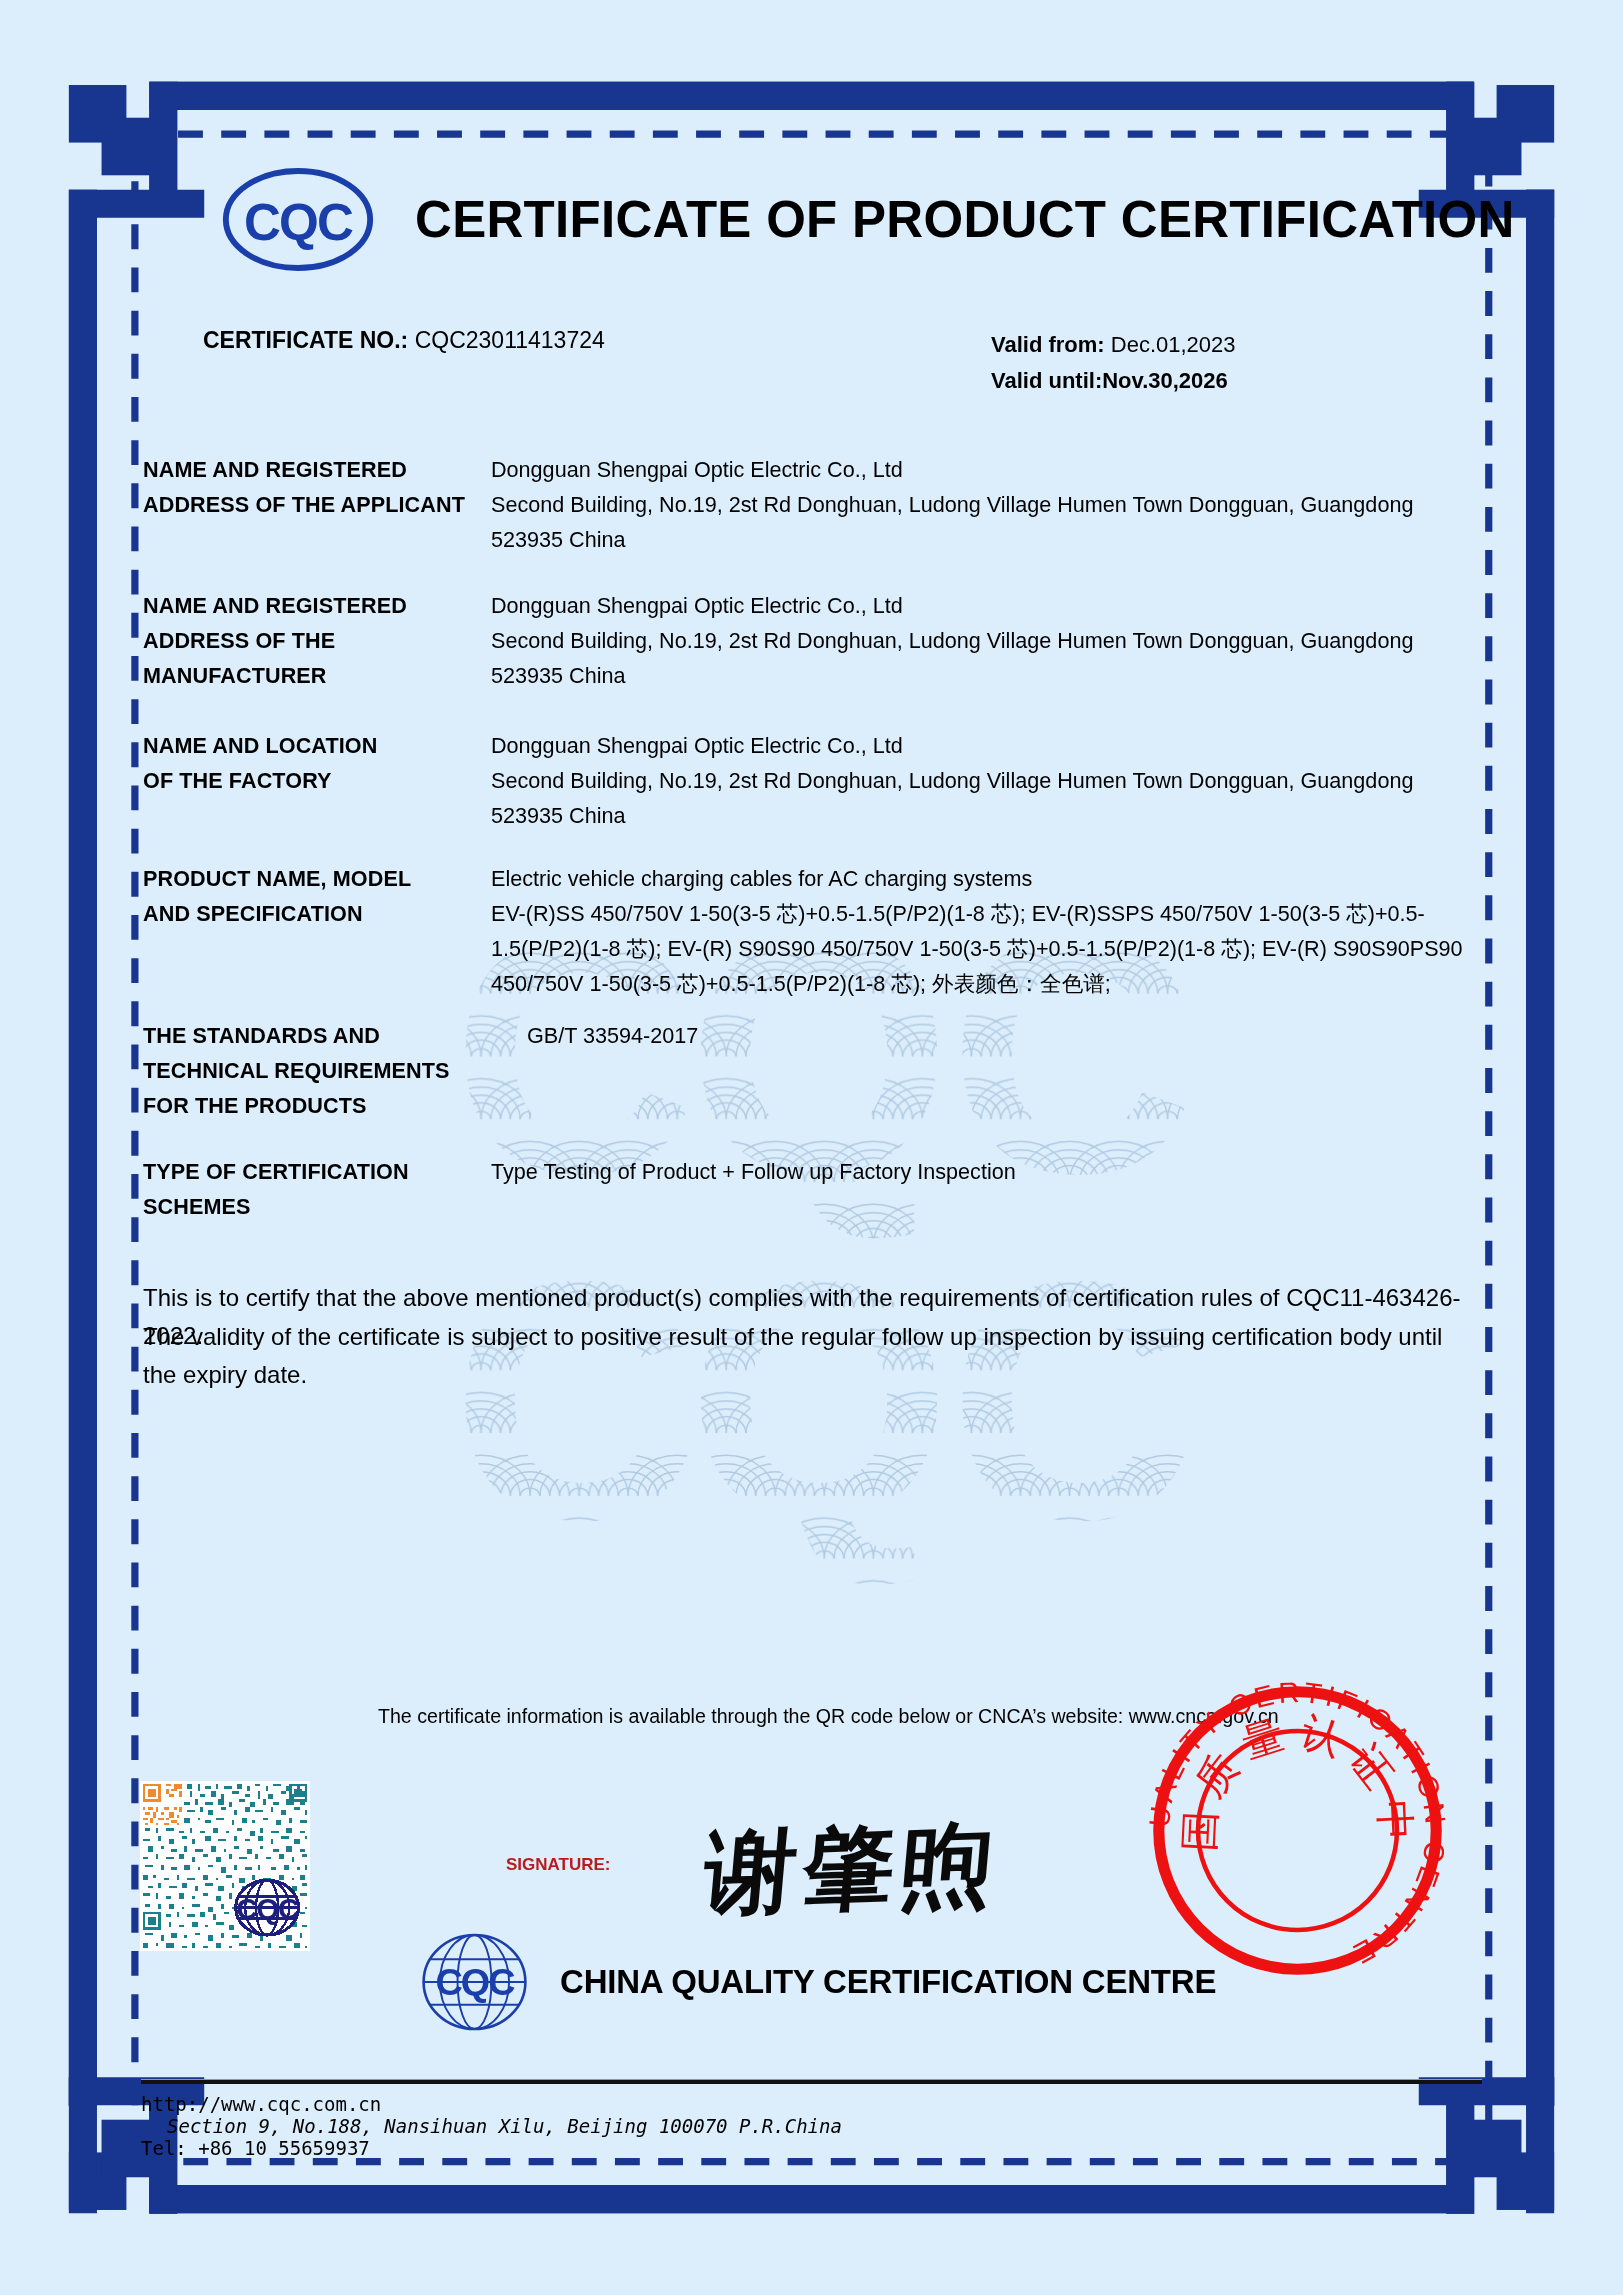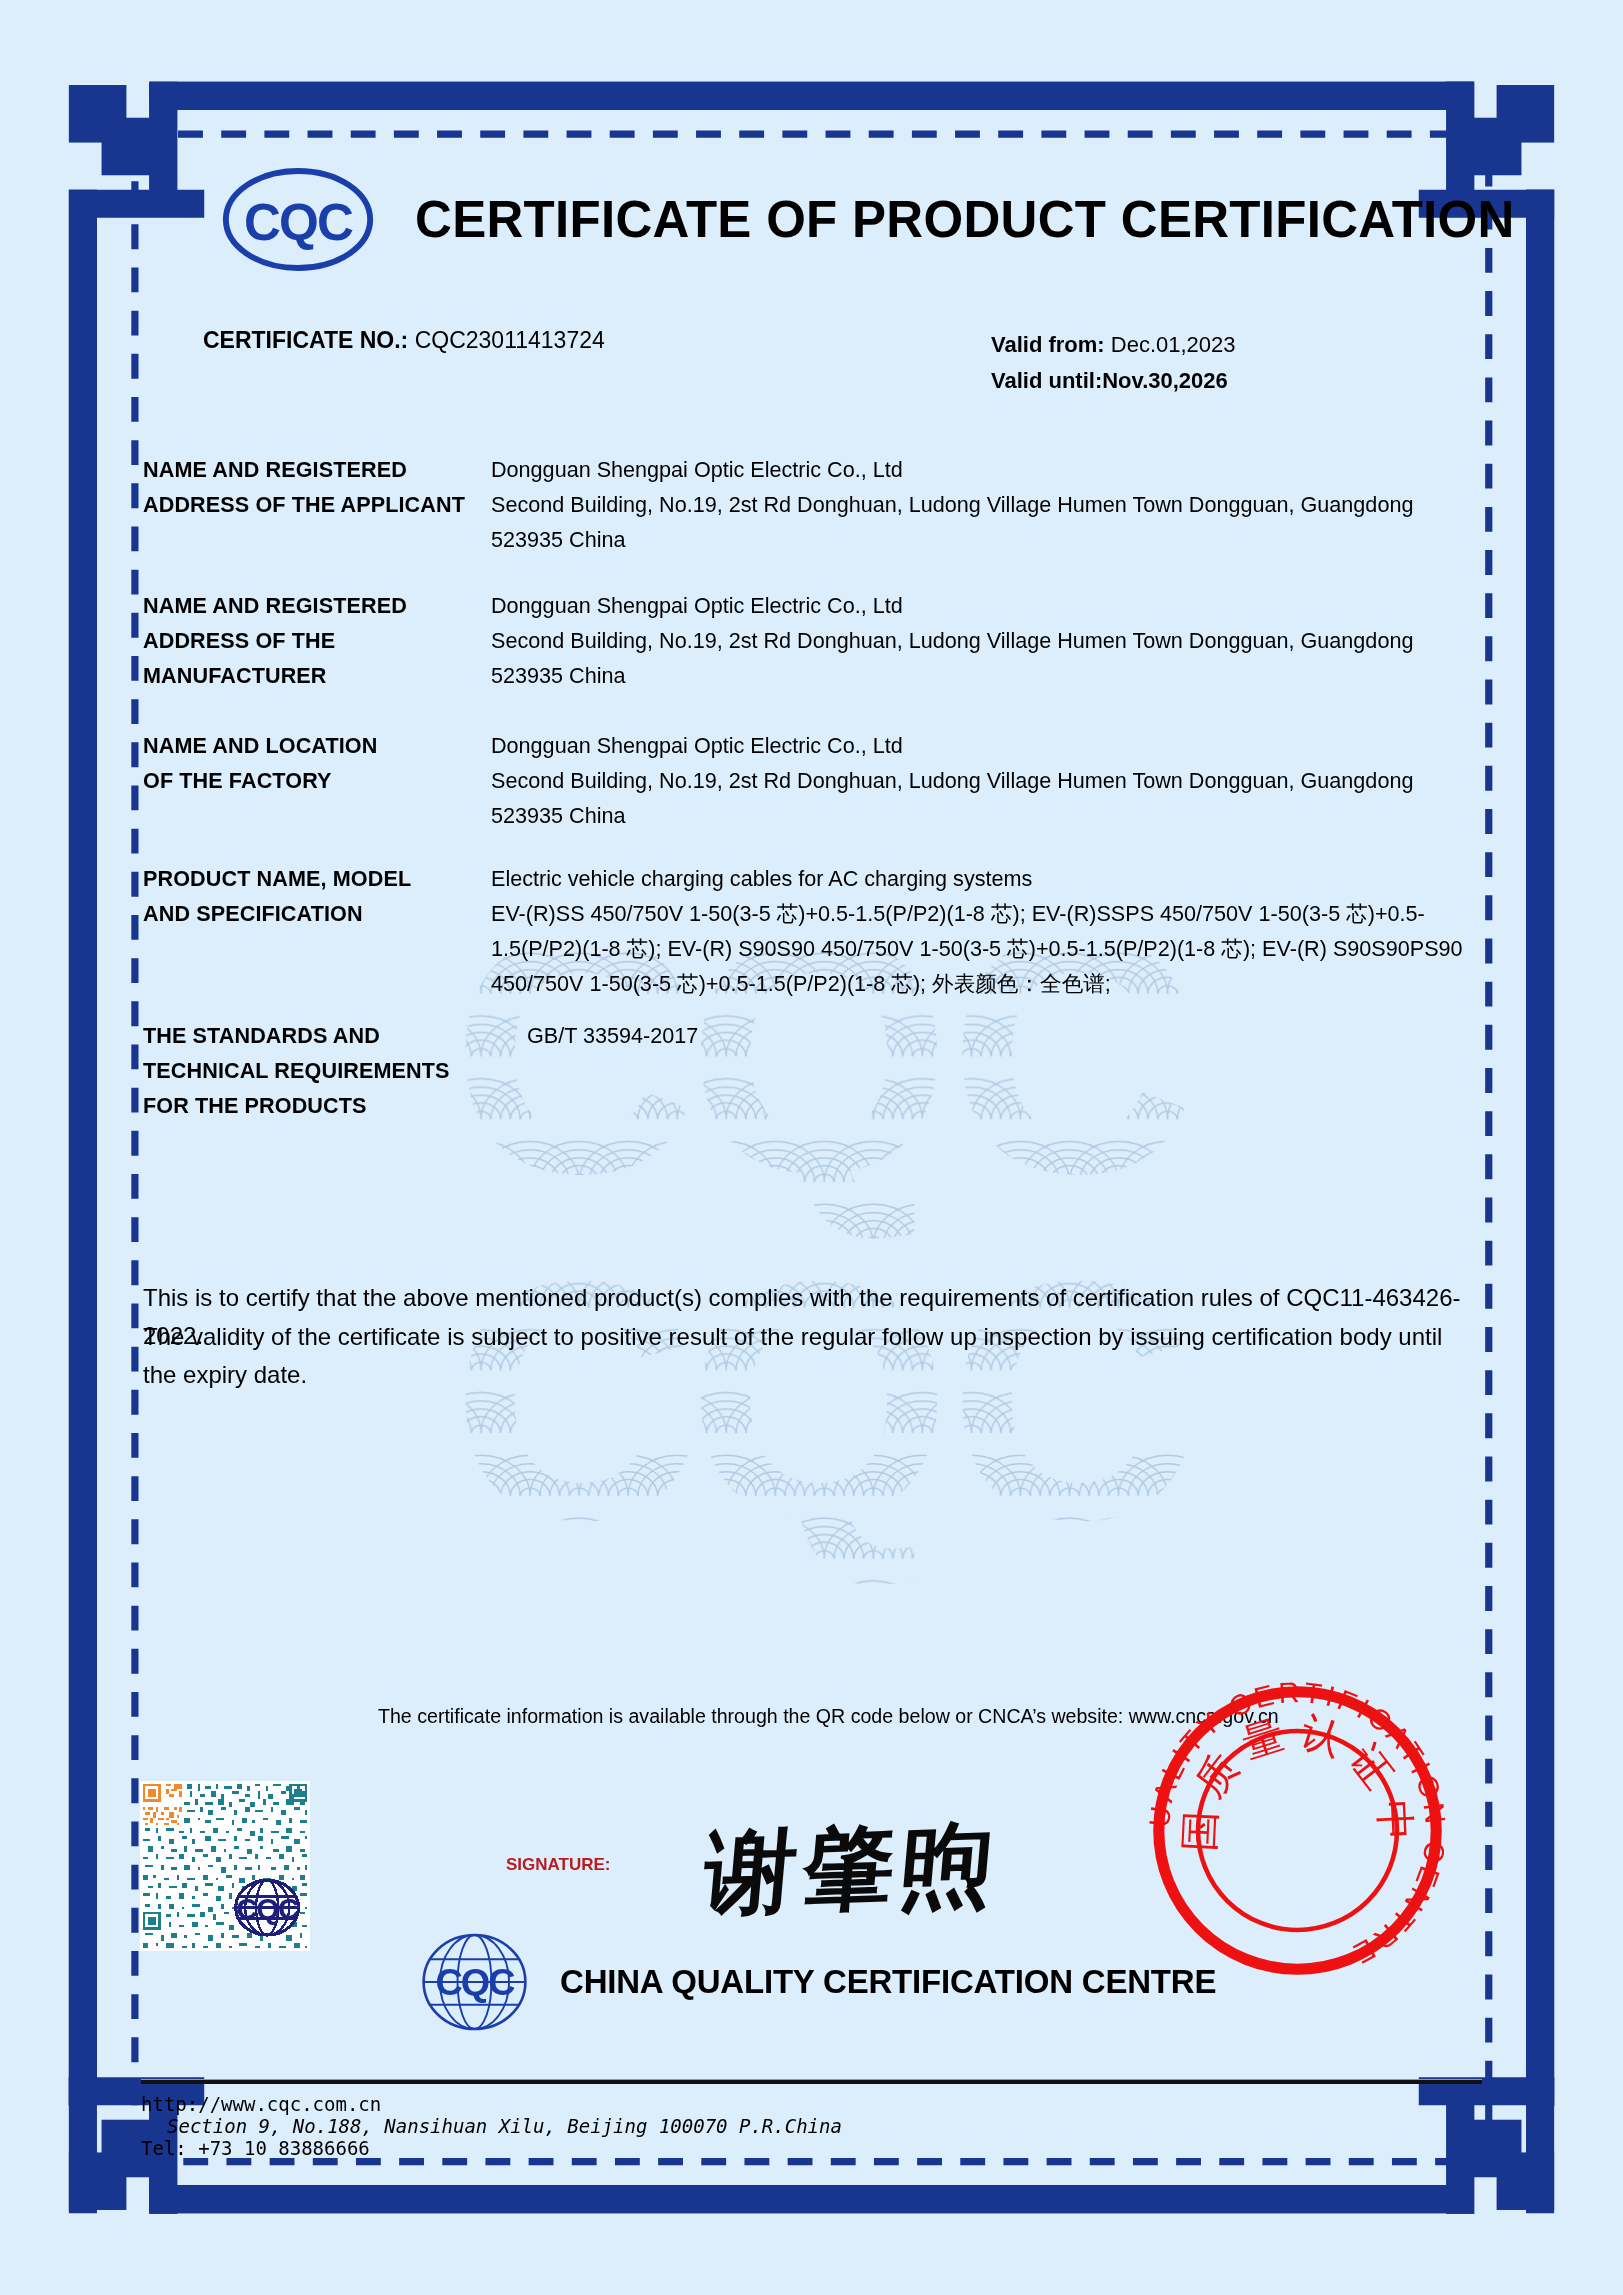--- a/index.html
+++ b/index.html
@@ -401,20 +401,29 @@
       <div class="label">
         <span class="ln">THE STANDARDS AND</span>
         <span class="ln">TECHNICAL REQUIREMENTS</span>
         <span class="ln">FOR THE PRODUCTS</span>
       </div>
       <div class="value">
         <span class="ln">GB/T 33594-2017</span>
       </div>
     </div>
 
+    <div class="field" id="f-schemes">
+      <div class="label">
+        <span class="ln">TYPE OF CERTIFICATION</span>
+        <span class="ln">SCHEMES</span>
+      </div>
+      <div class="value">
+        <span class="ln">Type Testing of Product + Follow up Factory Inspection</span>
+      </div>
+    </div>
 
     <div class="statement" id="st-1">This is to certify that the above mentioned product(s) complies with the requirements of certification rules of CQC11-463426-2022.</div>
     <div class="statement" id="st-2">The validity of the certificate is subject to positive result of the regular follow up inspection by issuing certification body until the expiry date.</div>
 
     <div class="qrnote">The certificate information is available through the QR code below or CNCA’s website: www.cnca.gov.cn</div>
 
     <div class="qrbox">
       <svg viewBox="0 0 65 65" xmlns="http://www.w3.org/2000/svg" shape-rendering="crispEdges">
         <rect width="65" height="65" fill="#ffffff"></rect>
         <g fill="#ef8b2c">
@@ -733,18 +742,18 @@
         <text font-family="'DejaVu Sans','Liberation Sans',sans-serif" font-size="62" fill="#ee1111" letter-spacing="16">
           <textPath href="#arcInnerTop" startOffset="50%" text-anchor="middle">中国质量认证中心</textPath>
         </text>
       </svg>
     </div>
 
     <div class="foot-rule"></div>
     <div class="footbar">
       <span>http://www.cqc.com.cn</span>
       <span class="mid">Section 9, No.188, Nansihuan Xilu, Beijing 100070 P.R.China</span>
-      <span>Tel: +73 10 83886666</span>
+      <span>Tel: +86 10 55659937</span>
     </div>
 
   </div>
 </div>
 
 
 </body></html>

